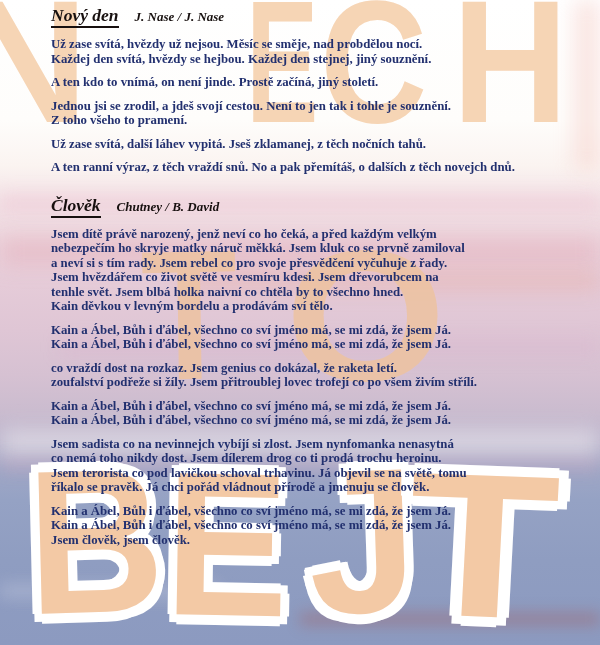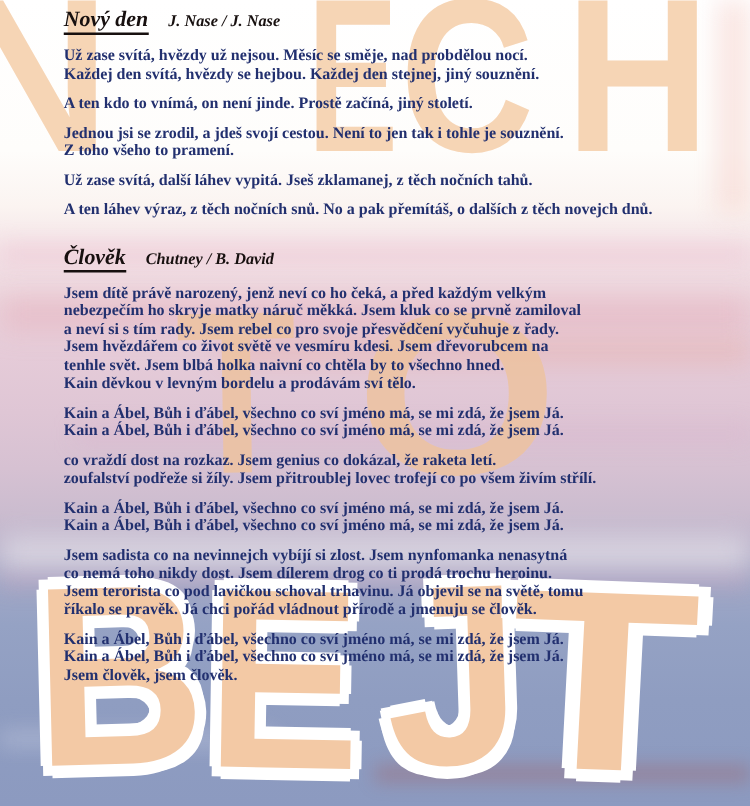--- a/index.html
+++ b/index.html
@@ -107,21 +107,21 @@
         <div class="line">A ten kdo to vnímá, on není jinde. Prostě začíná, jiný století.</div>
       </div>
       <div class="stanza">
         <div class="line">Jednou jsi se zrodil, a jdeš svojí cestou. Není to jen tak i tohle je souznění.</div>
         <div class="line">Z toho všeho to pramení.</div>
       </div>
       <div class="stanza">
         <div class="line">Už zase svítá, další láhev vypitá. Jseš zklamanej, z těch nočních tahů.</div>
       </div>
       <div class="stanza">
-        <div class="line">A ten láhev výraz, z těch nočních snů. No a pak přemítáš, o dalších z těch novejch dnů.</div>
+        <div class="line">A ten ranní výraz, z těch vraždí snů. No a pak přemítáš, o dalších z těch novejch dnů.</div>
       </div>
     </section>
 
     <section>
       <div class="song-header second">
         <h2 class="song-title">Člověk</h2><span class="song-credits">Chutney / B. David</span>
       </div>
       <div class="stanza">
         <div class="line">Jsem dítě právě narozený, jenž neví co ho čeká, a před každým velkým</div>
         <div class="line">nebezpečím ho skryje matky náruč měkká. Jsem kluk co se prvně zamiloval</div>

